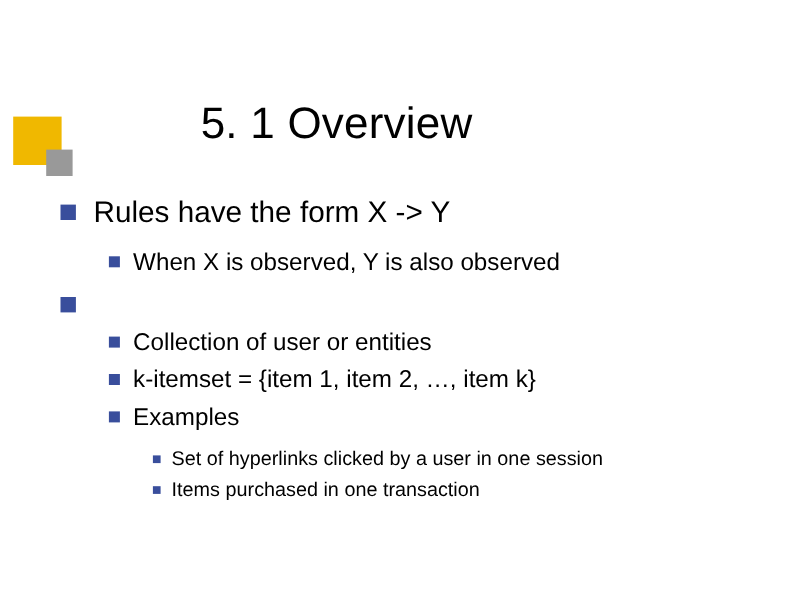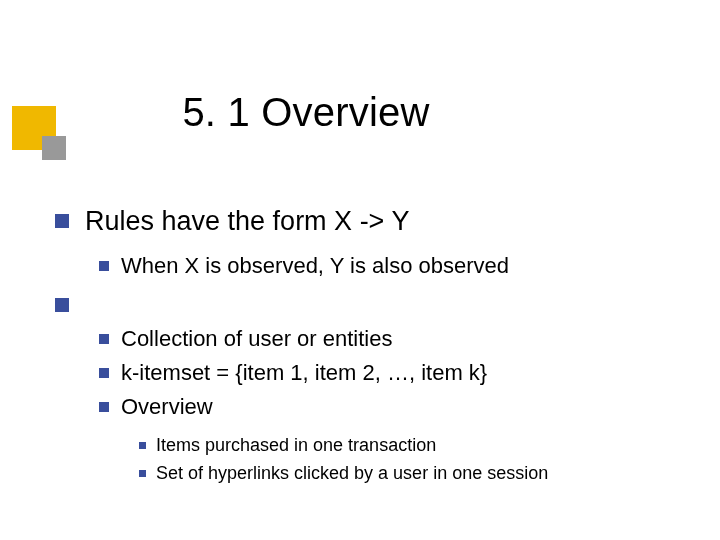--- a/index.html
+++ b/index.html
@@ -41,21 +41,20 @@
       text-align: center;
       font-weight: 400;
       font-size: 40px;
       letter-spacing: 0.2px;
     }
     .content {
       position: absolute;
       top: 175px;
       left: 55px;
       width: 640px;
-      margin-top: 28px;
     }
     ul { list-style: none; }
     .bullet {
       display: inline-block;
       vertical-align: middle;
     }
     .sq-lg {
       width: 14px; height: 14px; background: #394e9c; margin-right: 16px;
     }
     .sq-md {
@@ -131,33 +130,33 @@
         </li>
         <li>
           <div class="row">
             <span class="bullet sq-md"></span>
             <span>k-itemset = {item 1, item 2, …, item k}</span>
           </div>
         </li>
         <li>
           <div class="row">
             <span class="bullet sq-md"></span>
-            <span>Overview</span>
+            <span>Examples</span>
           </div>
           <ul class="lvl3">
             <li>
               <div class="row">
                 <span class="bullet sq-sm"></span>
-                <span>Items purchased in one transaction</span>
+                <span>Set of hyperlinks clicked by a user in one session</span>
               </div>
             </li>
             <li>
               <div class="row">
                 <span class="bullet sq-sm"></span>
-                <span>Set of hyperlinks clicked by a user in one session</span>
+                <span>Items purchased in one transaction</span>
               </div>
             </li>
           </ul>
         </li>
       </ul>
     </li>
 
   </ul>
 </div>
 

